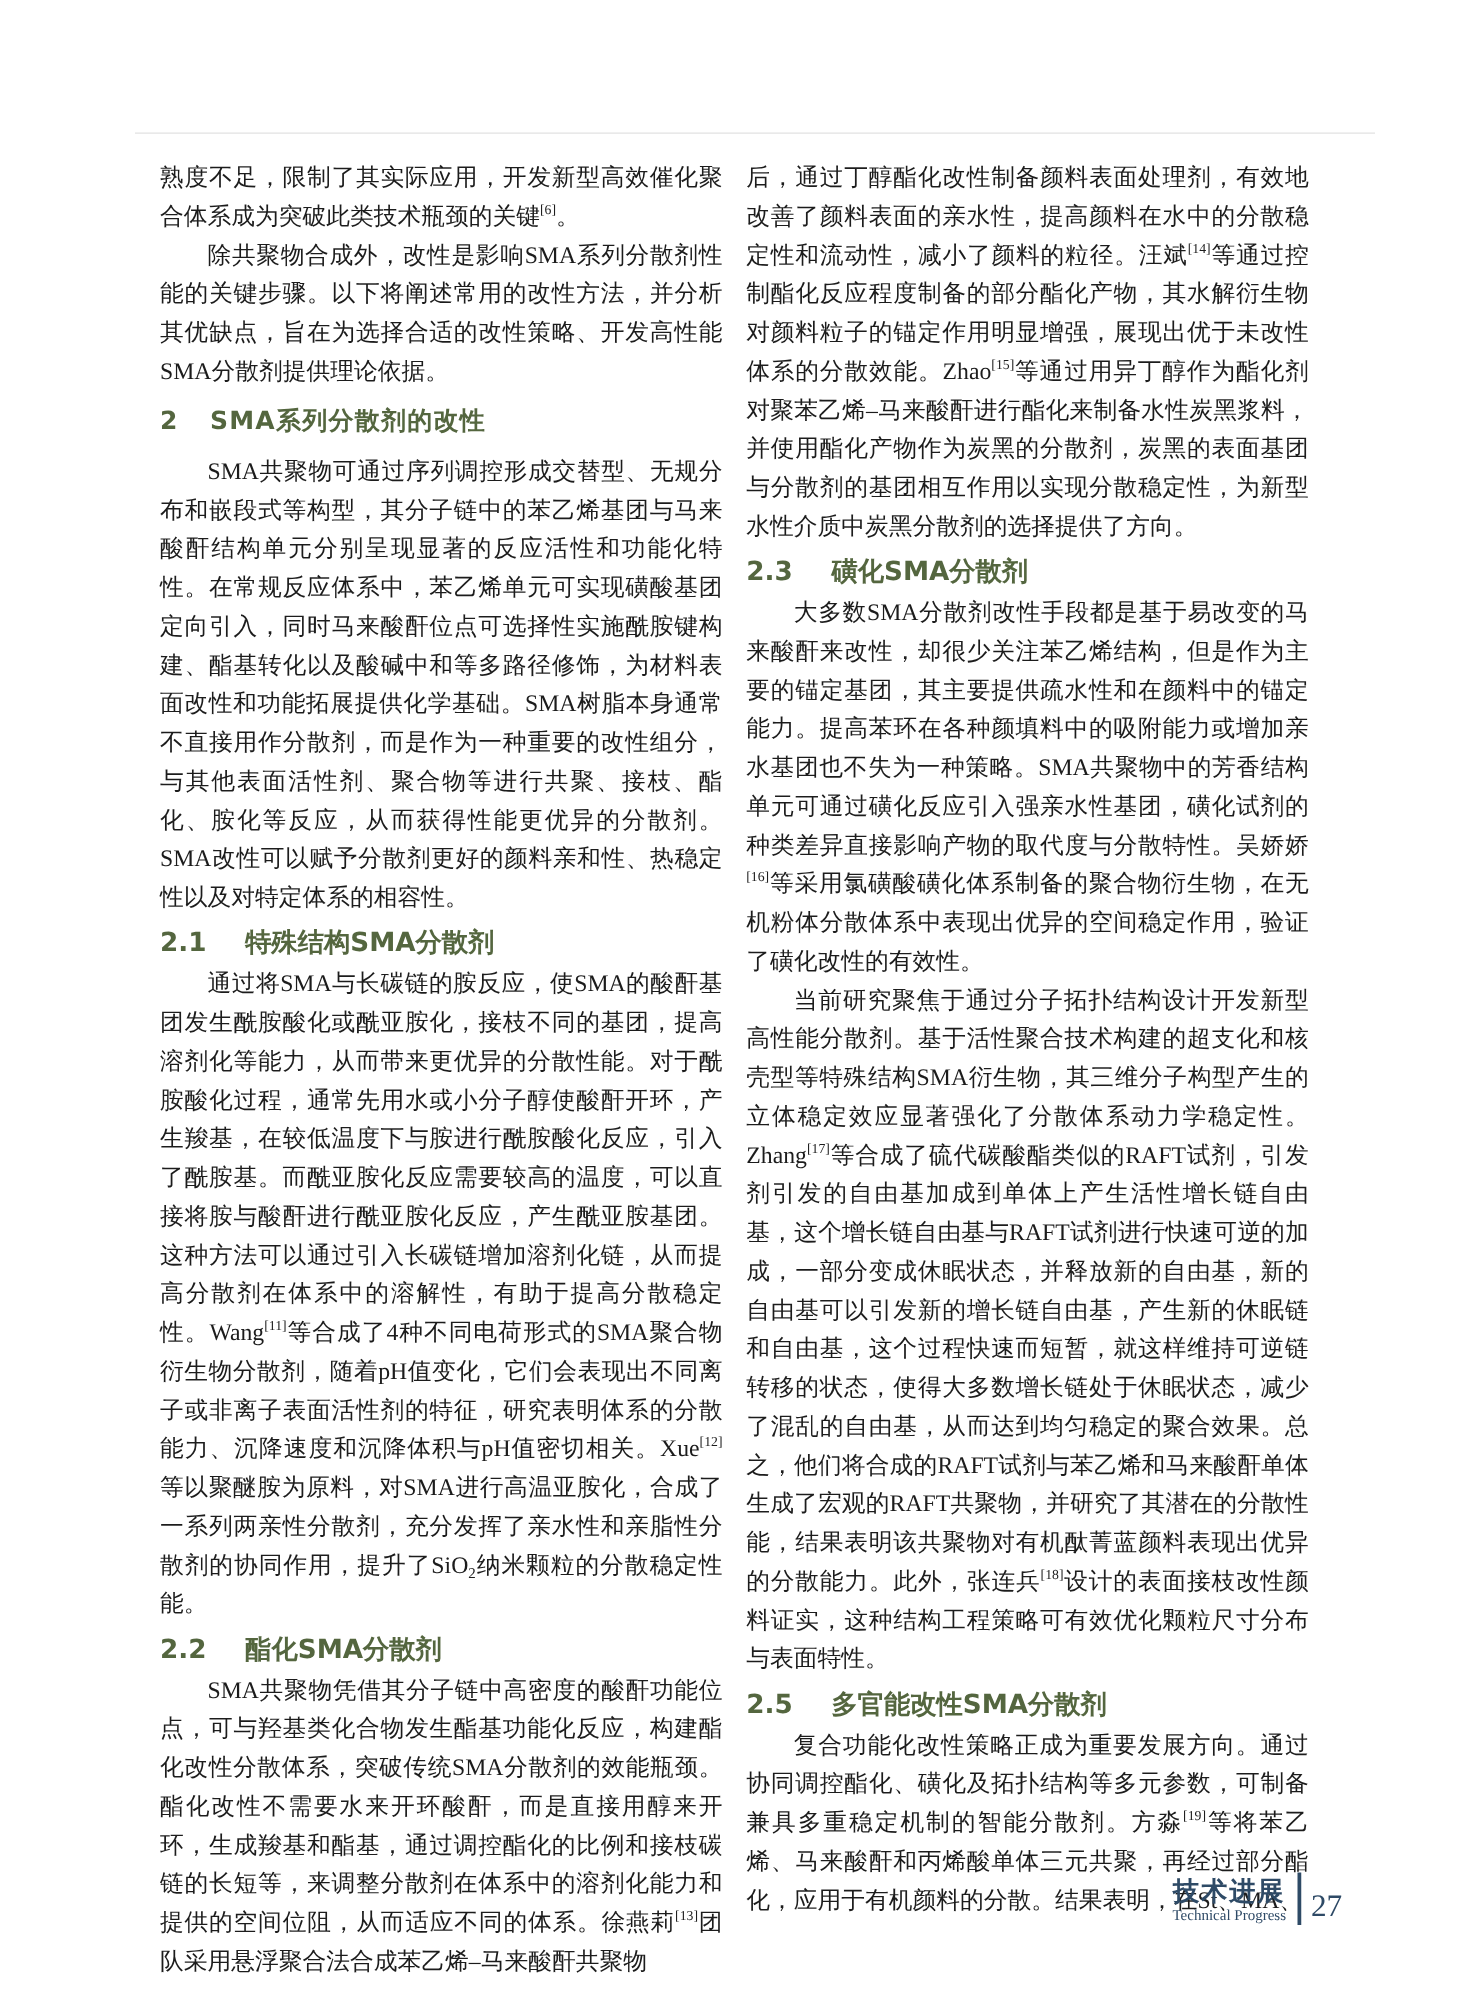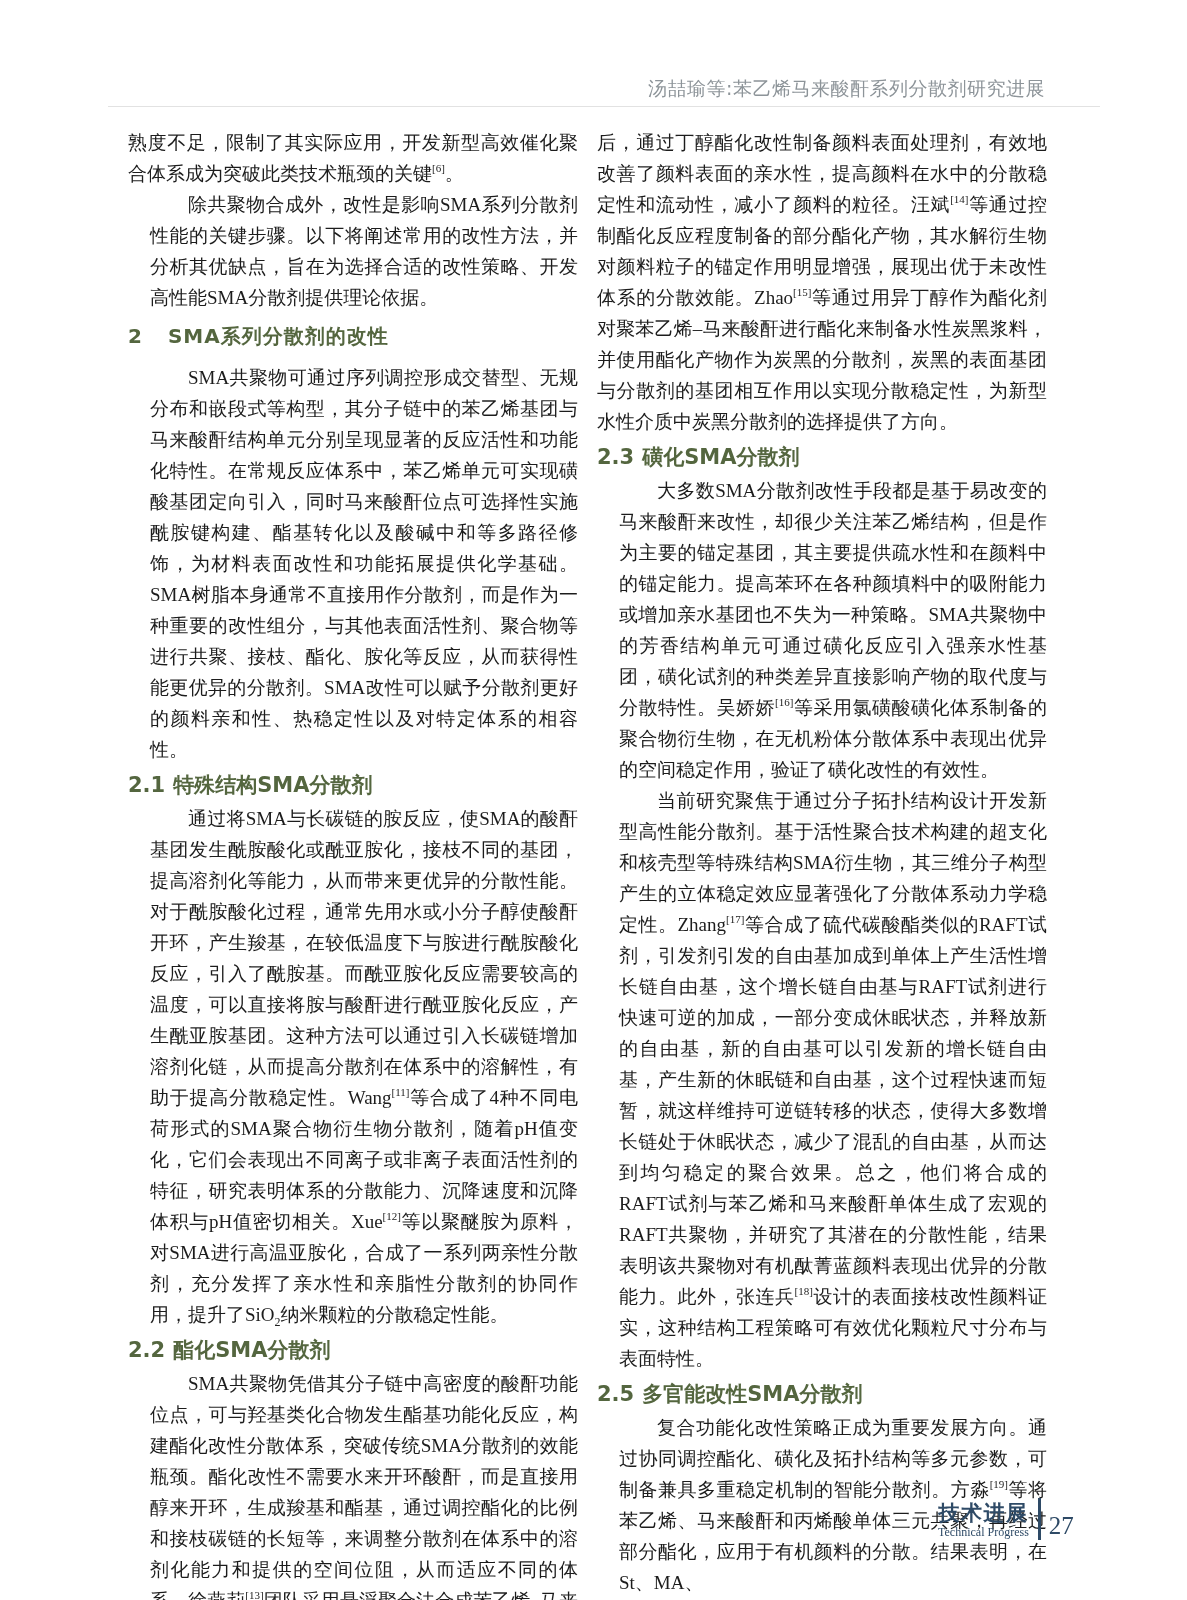--- a/index.html
+++ b/index.html
@@ -37,40 +37,40 @@
     overflow-wrap:break-word;
   }
   .col-left{left:128px;}
   .col-right{left:597px;}
   .body-p{
     margin:0;
     font-size:19px;
     line-height:31px;
     color:#1c1c1c;
   }
-  .body-p.indent{text-indent:2em;margin-left:22px;}
+  .body-p.indent{text-indent:2em;}
   .h1{
     font-family:"DejaVu Sans","Liberation Sans",sans-serif;
     font-size:20px;
     font-weight:700;
     color:#54663f;
     margin:10px 0 12px 0;
     letter-spacing:1px;
     text-align:left;
   }
   .h1 .hnum{margin-right:26px;letter-spacing:0;}
   .h2{
     font-family:"DejaVu Sans","Liberation Sans",sans-serif;
     font-size:21px;
     font-weight:700;
     color:#54663f;
     margin:6px 0 4px 0;
     text-align:left;
   }
-  .h2 .hnum{margin-right:8px;}
+  .h2 .hnum{margin-right:31px;}
   sup.ref{
     font-size:11px;
     line-height:0;
     position:relative;
     top:-1px;
     vertical-align:super;
   }
   sub.chem{
     font-size:12px;
     line-height:0;
@@ -107,21 +107,20 @@
     font-size:25px;
     color:#2e4a66;
     padding-top:8px;
   }
 </style>
 </head>
 <body>
 
 <div class="page">
 
-  <div class="running-title">汤喆瑜等:苯乙烯马来酸酐系列分散剂研究进展</div>
 
   <div class="header-rule"></div>
 
   <div class="col col-left">
       <p class="body-p">熟度不足，限制了其实际应用，开发新型高效催化聚合体系成为突破此类技术瓶颈的关键<sup class="ref">[6]</sup>。</p>
       <p class="body-p indent">除共聚物合成外，改性是影响SMA系列分散剂性能的关键步骤。以下将阐述常用的改性方法，并分析其优缺点，旨在为选择合适的改性策略、开发高性能SMA分散剂提供理论依据。</p>
       <div class="h1"><span class="hnum">2</span><span>SMA系列分散剂的改性</span></div>
       <p class="body-p indent">SMA共聚物可通过序列调控形成交替型、无规分布和嵌段式等构型，其分子链中的苯乙烯基团与马来酸酐结构单元分别呈现显著的反应活性和功能化特性。在常规反应体系中，苯乙烯单元可实现磺酸基团定向引入，同时马来酸酐位点可选择性实施酰胺键构建、酯基转化以及酸碱中和等多路径修饰，为材料表面改性和功能拓展提供化学基础。SMA树脂本身通常不直接用作分散剂，而是作为一种重要的改性组分，与其他表面活性剂、聚合物等进行共聚、接枝、酯化、胺化等反应，从而获得性能更优异的分散剂。SMA改性可以赋予分散剂更好的颜料亲和性、热稳定性以及对特定体系的相容性。</p>
       <div class="h2"><span class="hnum">2.1</span><span>特殊结构SMA分散剂</span></div>
       <p class="body-p indent">通过将SMA与长碳链的胺反应，使SMA的酸酐基团发生酰胺酸化或酰亚胺化，接枝不同的基团，提高溶剂化等能力，从而带来更优异的分散性能。对于酰胺酸化过程，通常先用水或小分子醇使酸酐开环，产生羧基，在较低温度下与胺进行酰胺酸化反应，引入了酰胺基。而酰亚胺化反应需要较高的温度，可以直接将胺与酸酐进行酰亚胺化反应，产生酰亚胺基团。这种方法可以通过引入长碳链增加溶剂化链，从而提高分散剂在体系中的溶解性，有助于提高分散稳定性。Wang<sup class="ref">[11]</sup>等合成了4种不同电荷形式的SMA聚合物衍生物分散剂，随着pH值变化，它们会表现出不同离子或非离子表面活性剂的特征，研究表明体系的分散能力、沉降速度和沉降体积与pH值密切相关。Xue<sup class="ref">[12]</sup>等以聚醚胺为原料，对SMA进行高温亚胺化，合成了一系列两亲性分散剂，充分发挥了亲水性和亲脂性分散剂的协同作用，提升了SiO<sub class="chem">2</sub>纳米颗粒的分散稳定性能。</p>

